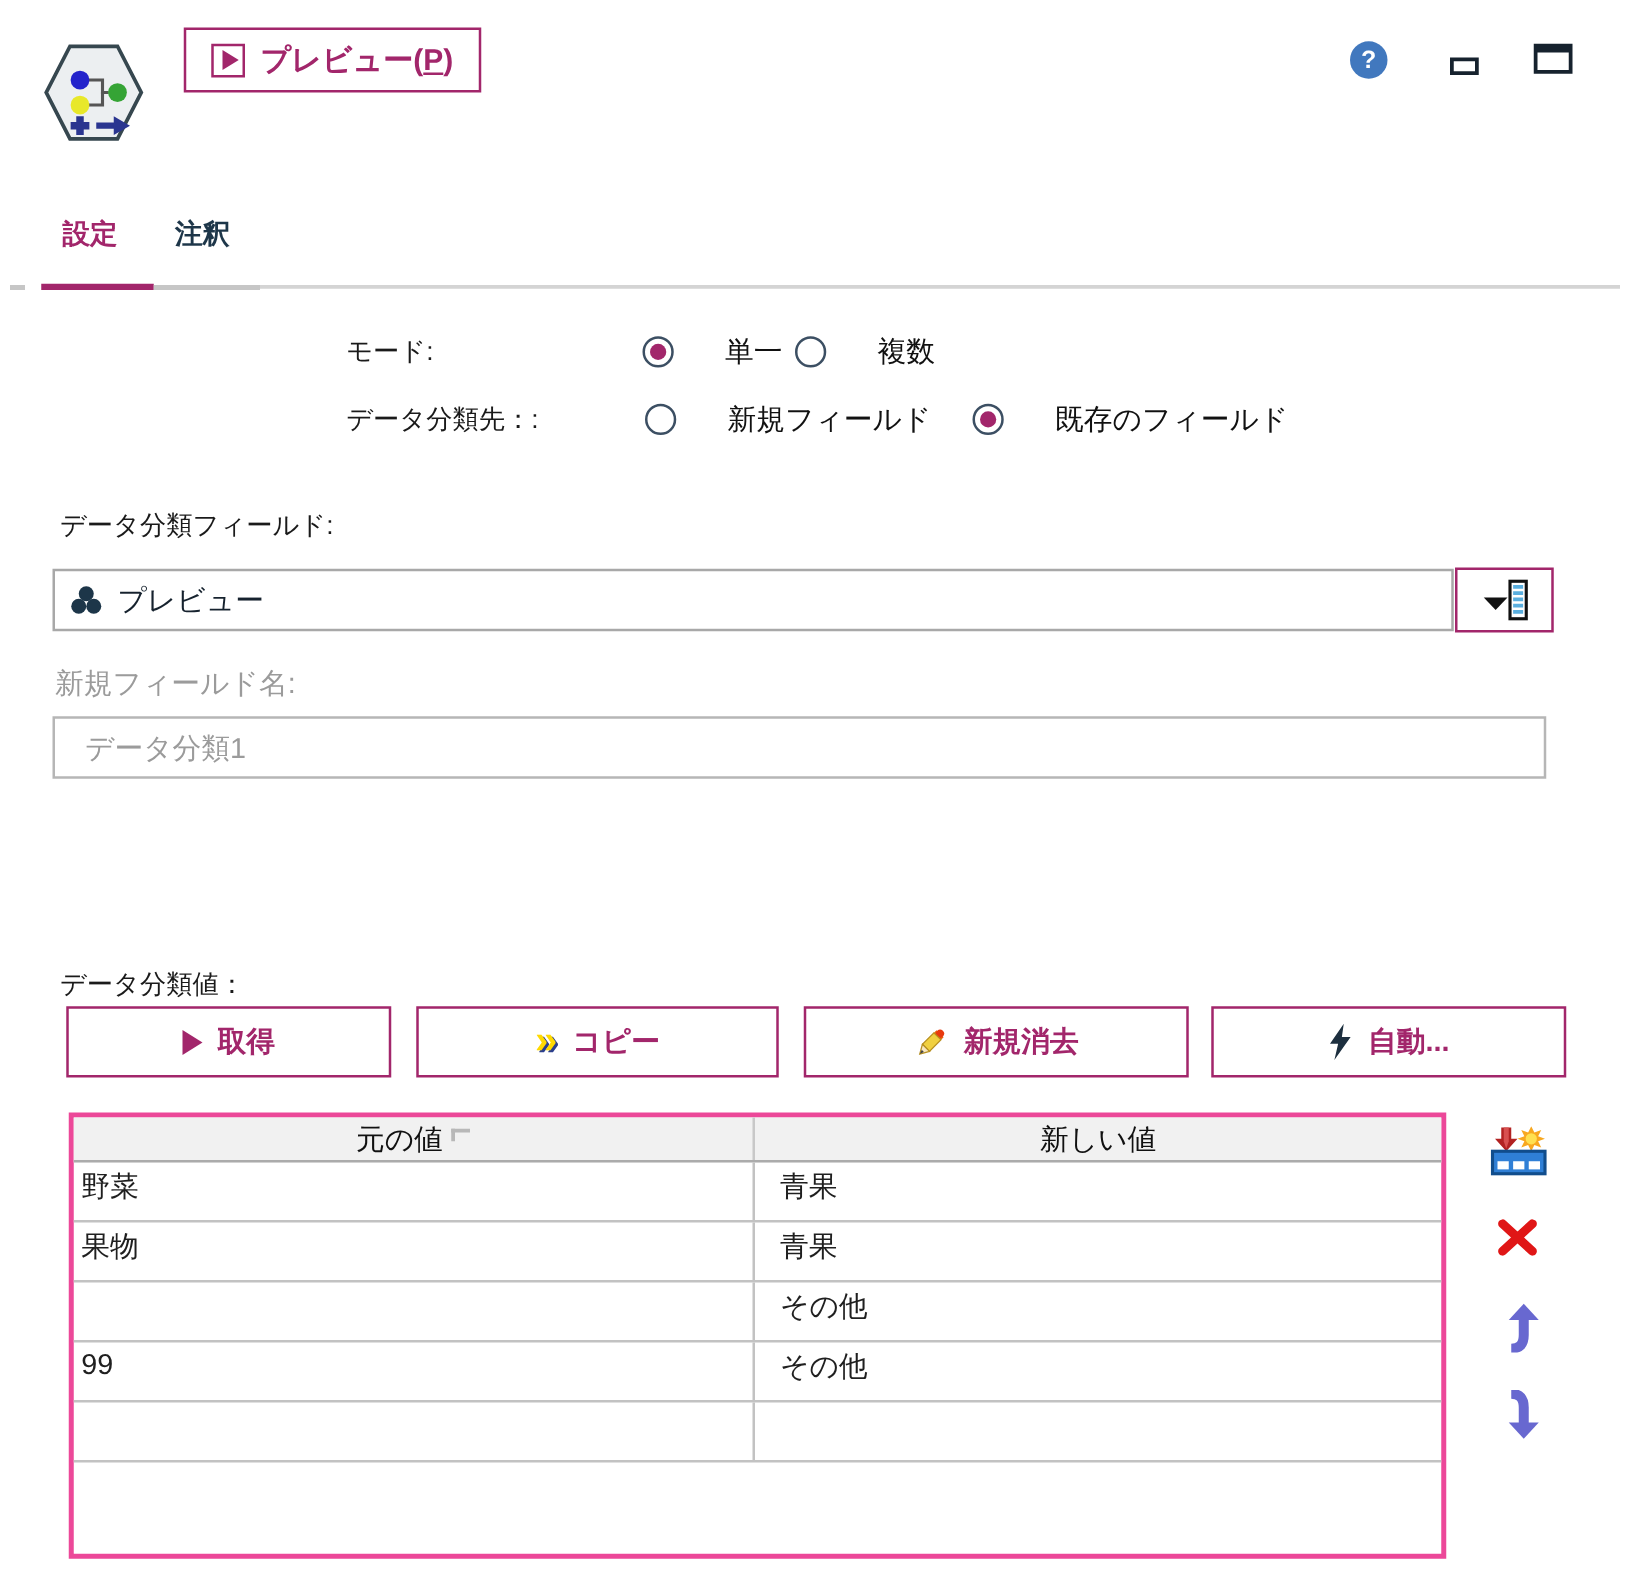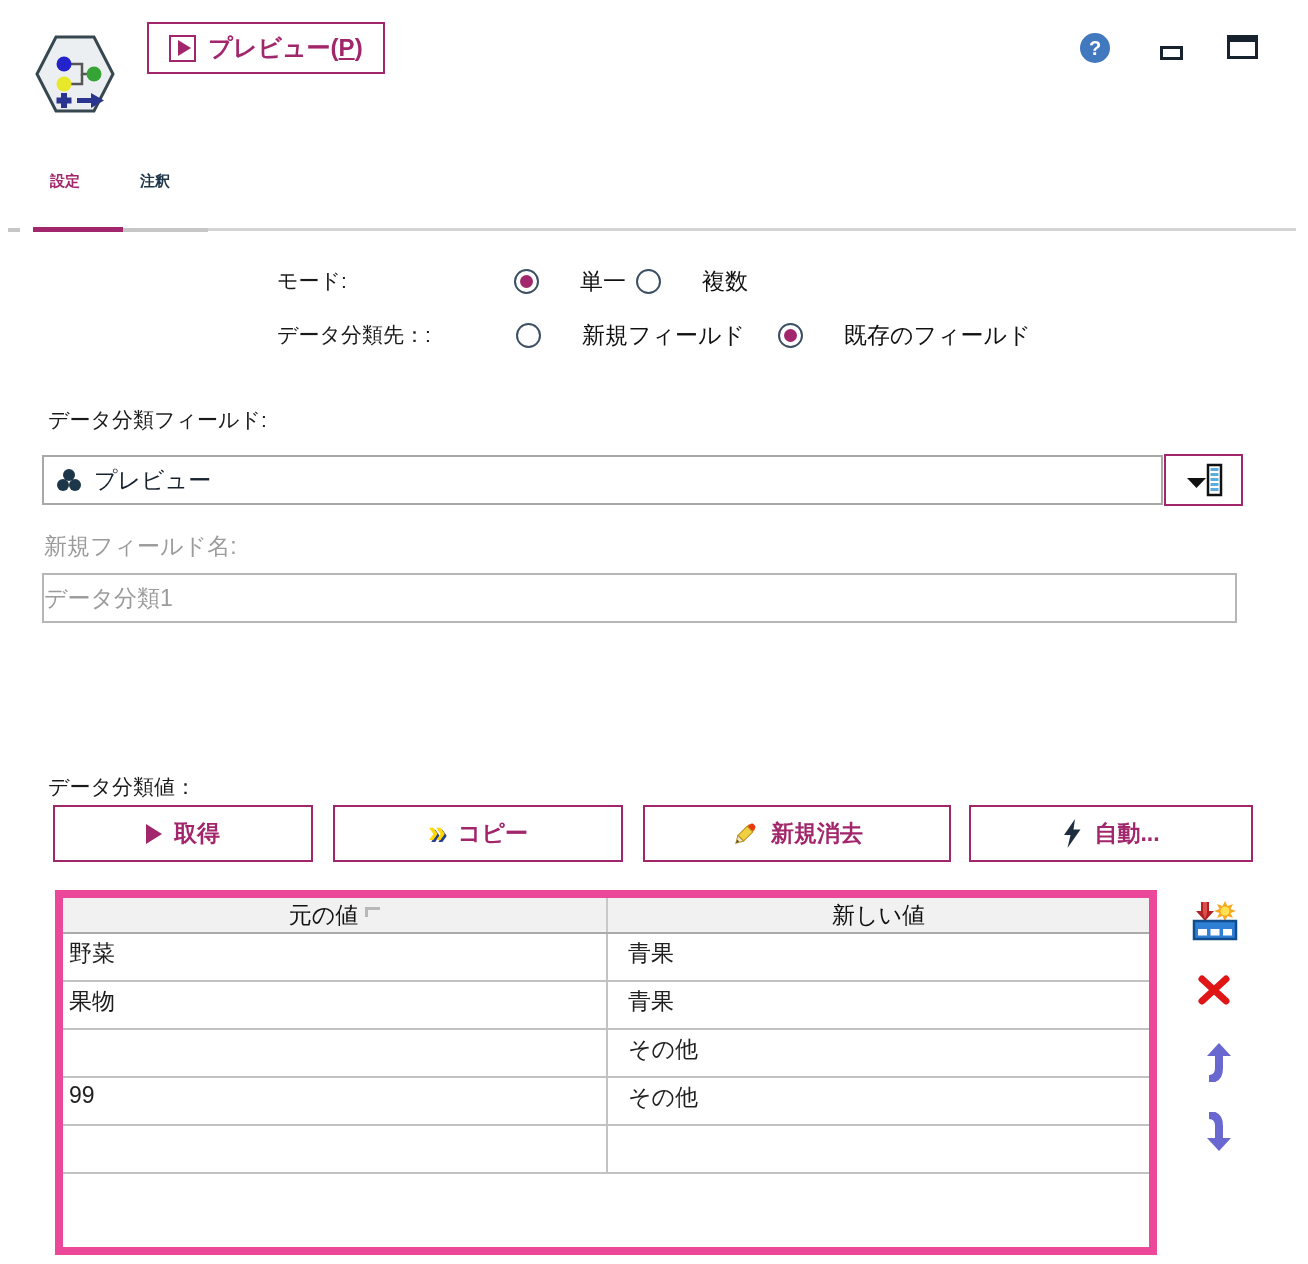--- a/index.html
+++ b/index.html
@@ -14,21 +14,21 @@
   .preview-btn .txt { color:#a2266b; font-weight:bold; font-size:24px; }
   .preview-btn .txt u { text-decoration:underline; }
   .play-box { width:27px; height:27px; border:2px solid #a2266b; display:flex; align-items:center; justify-content:center; }
   .play-tri { width:0; height:0; border-left:13px solid #a2266b; border-top:8px solid transparent; border-bottom:8px solid transparent; margin-left:3px; }
   .help-circle { left:1080px; top:33px; width:30px; height:30px; border-radius:50%; background:#4178be;
     color:#fff; font-weight:bold; font-size:20px; text-align:center; line-height:30px; cursor:pointer; }
   .min-box { left:1160px; top:46px; width:23px; height:14px; border:3px solid #16222e; cursor:pointer; }
   .max-box { left:1227px; top:35px; width:31px; height:24px; border:3px solid #16222e; border-top-width:7px; cursor:pointer; }
 
   
-  .tab { top:172px; font-size:15px; font-weight:bold; cursor:pointer; }
+  .tab { top:172px; font-size:22px; font-weight:bold; cursor:pointer; }
   .tab-active { left:50px; color:#a2266b; }
   .tab-idle { left:140px; color:#1d3649; }
   .bar { height:5px; top:227px; }
 
   
   .lbl { font-size:21px; color:#1a1a1a; }
   .lbl-dis { font-size:23px; color:#9b9b9b; }
 
   
   .rg { display:flex; align-items:center; gap:9px; cursor:pointer; }
@@ -36,30 +36,30 @@
     display:flex; align-items:center; justify-content:center; flex:0 0 auto; }
   .radio.sel::after { content:""; width:13px; height:13px; border-radius:50%; background:#a2266b; }
   .rg span.rlbl { font-size:23px; color:#111;margin-left:32px; }
 
   .combo { left:42px; top:455px; width:1121px; height:50px; border:2px solid #a8a8a8; background:#fff;
     display:flex; align-items:center; padding-left:12px; gap:12px; cursor:pointer; }
   .combo .val { font-size:23px; color:#16222e; }
   .drop-btn { left:1164px; top:454px; width:79px; height:52px; border:2px solid #a2266b; background:#fff;
     display:flex; align-items:center; justify-content:center; cursor:pointer; }
   .dis-input { left:42px; top:573px; width:1195px; height:50px; border:2px solid #b6b6b6; background:#fff;
-    font-size:23px; color:#9b9b9b; display:flex; align-items:center; padding-left:0; }
+    font-size:23px; color:#9b9b9b; display:flex; align-items:center; padding-left:24px; }
 
   
   .act-btn { top:805px; height:57px; border:2px solid #a2266b; background:#fff; color:#a2266b;
     font-weight:bold; font-size:23px; display:flex; align-items:center; justify-content:center; gap:12px; cursor:pointer; }
   .tri-r { width:0; height:0; border-left:16px solid #a2266b; border-top:10px solid transparent; border-bottom:10px solid transparent; }
   .chev { font-size:32px; font-weight:bold; color:#ffd900; text-shadow:2px 2px 0 #2b3f8c; line-height:1; margin-top:-6px; }
 
   
-  .tbl { left:55px; top:890px; width:1102px; border:8px solid #ec4899; background:#fff; }
+  .tbl { left:55px; top:890px; width:1102px; border:4px solid #ec4899; background:#fff; }
   .thead { display:flex; background:#f1f1f1; border-bottom:2px solid #ababab; height:36px; }
   .th { font-size:23px; color:#111; display:flex; align-items:center; justify-content:center; cursor:pointer; }
   .th1 { width:545px; border-right:2px solid #c8c8c8; }
   .th2 { flex:1; }
   .trow { display:flex; height:48px; border-bottom:2px solid #c2c2c2; }
   .td { font-size:23px; display:flex; align-items:flex-start; padding:4px 0 0 6px; cursor:pointer; }
   .td1 { width:545px; border-right:2px solid #c2c2c2; }
   .td2 { flex:1;padding-left:20px; }
   .tbl-empty { height:73px; }
   .sort-glyph { display:inline-block; width:15px; height:10px; border-left:3px solid #b8b8b8;

